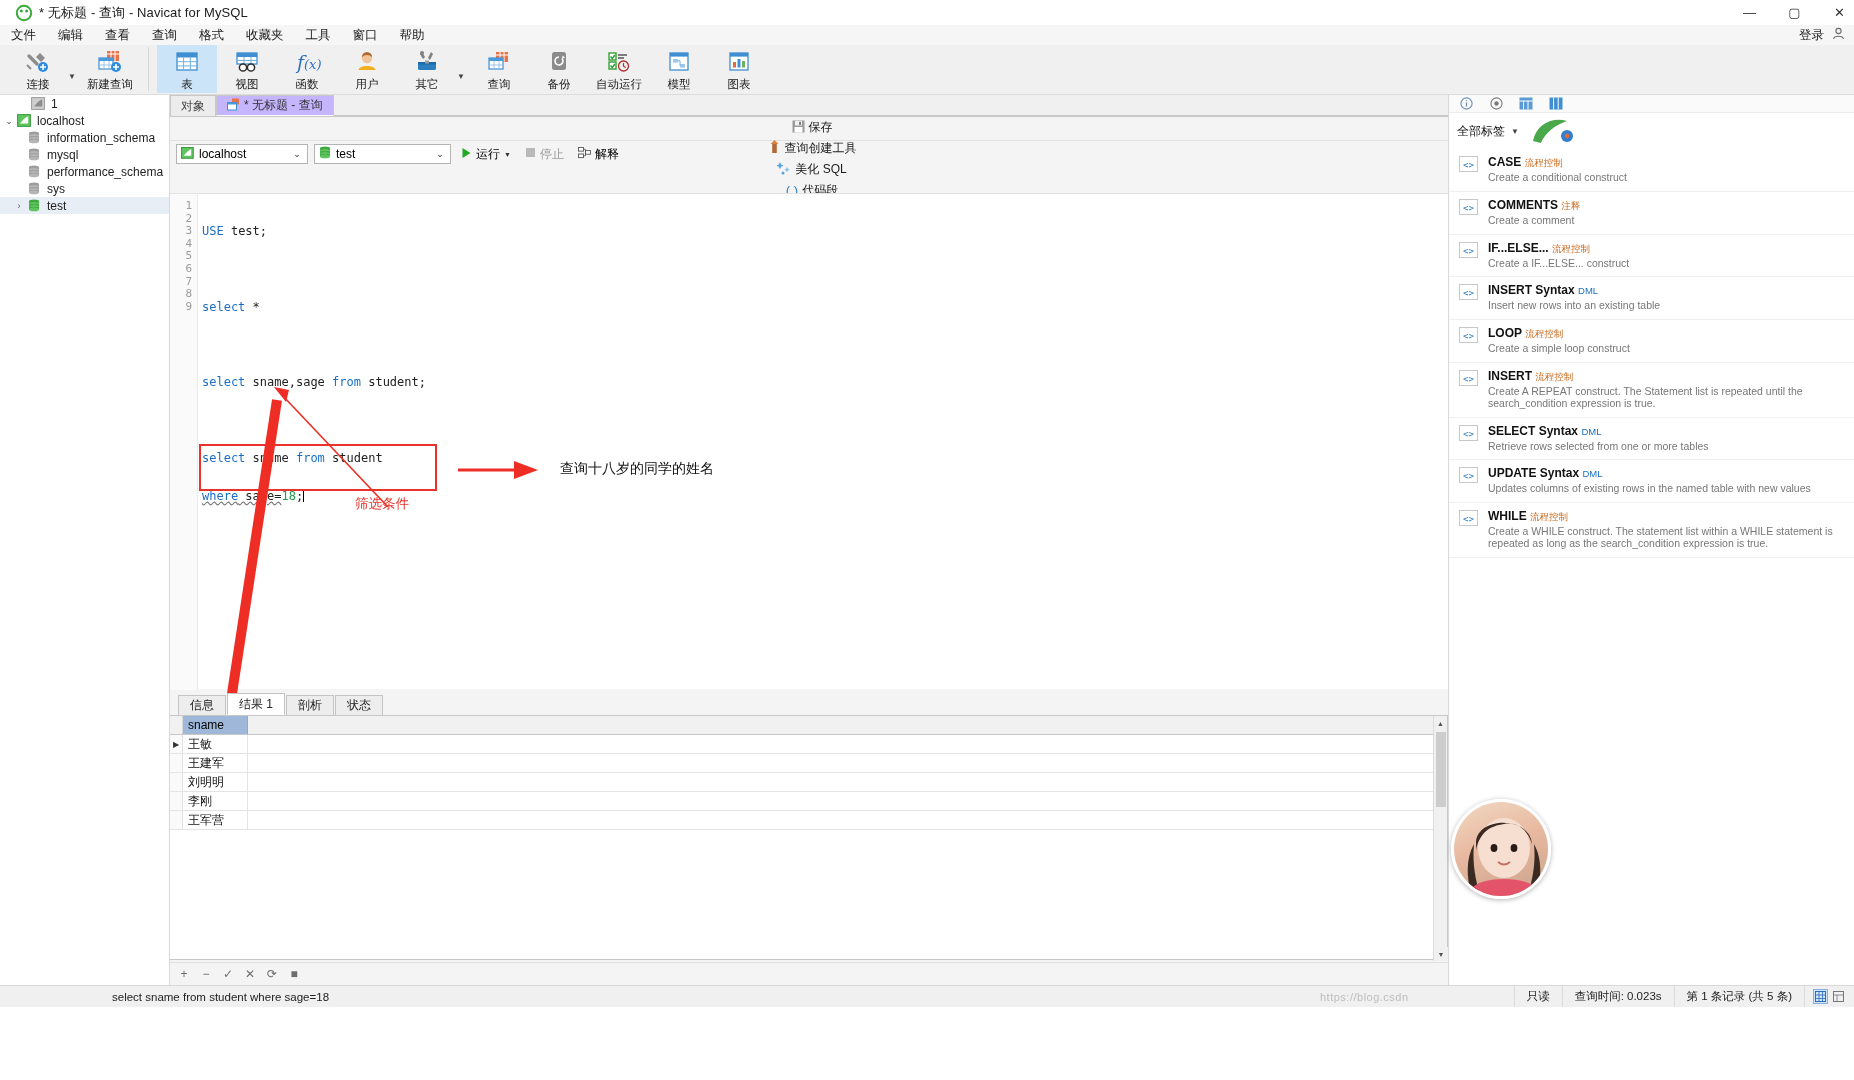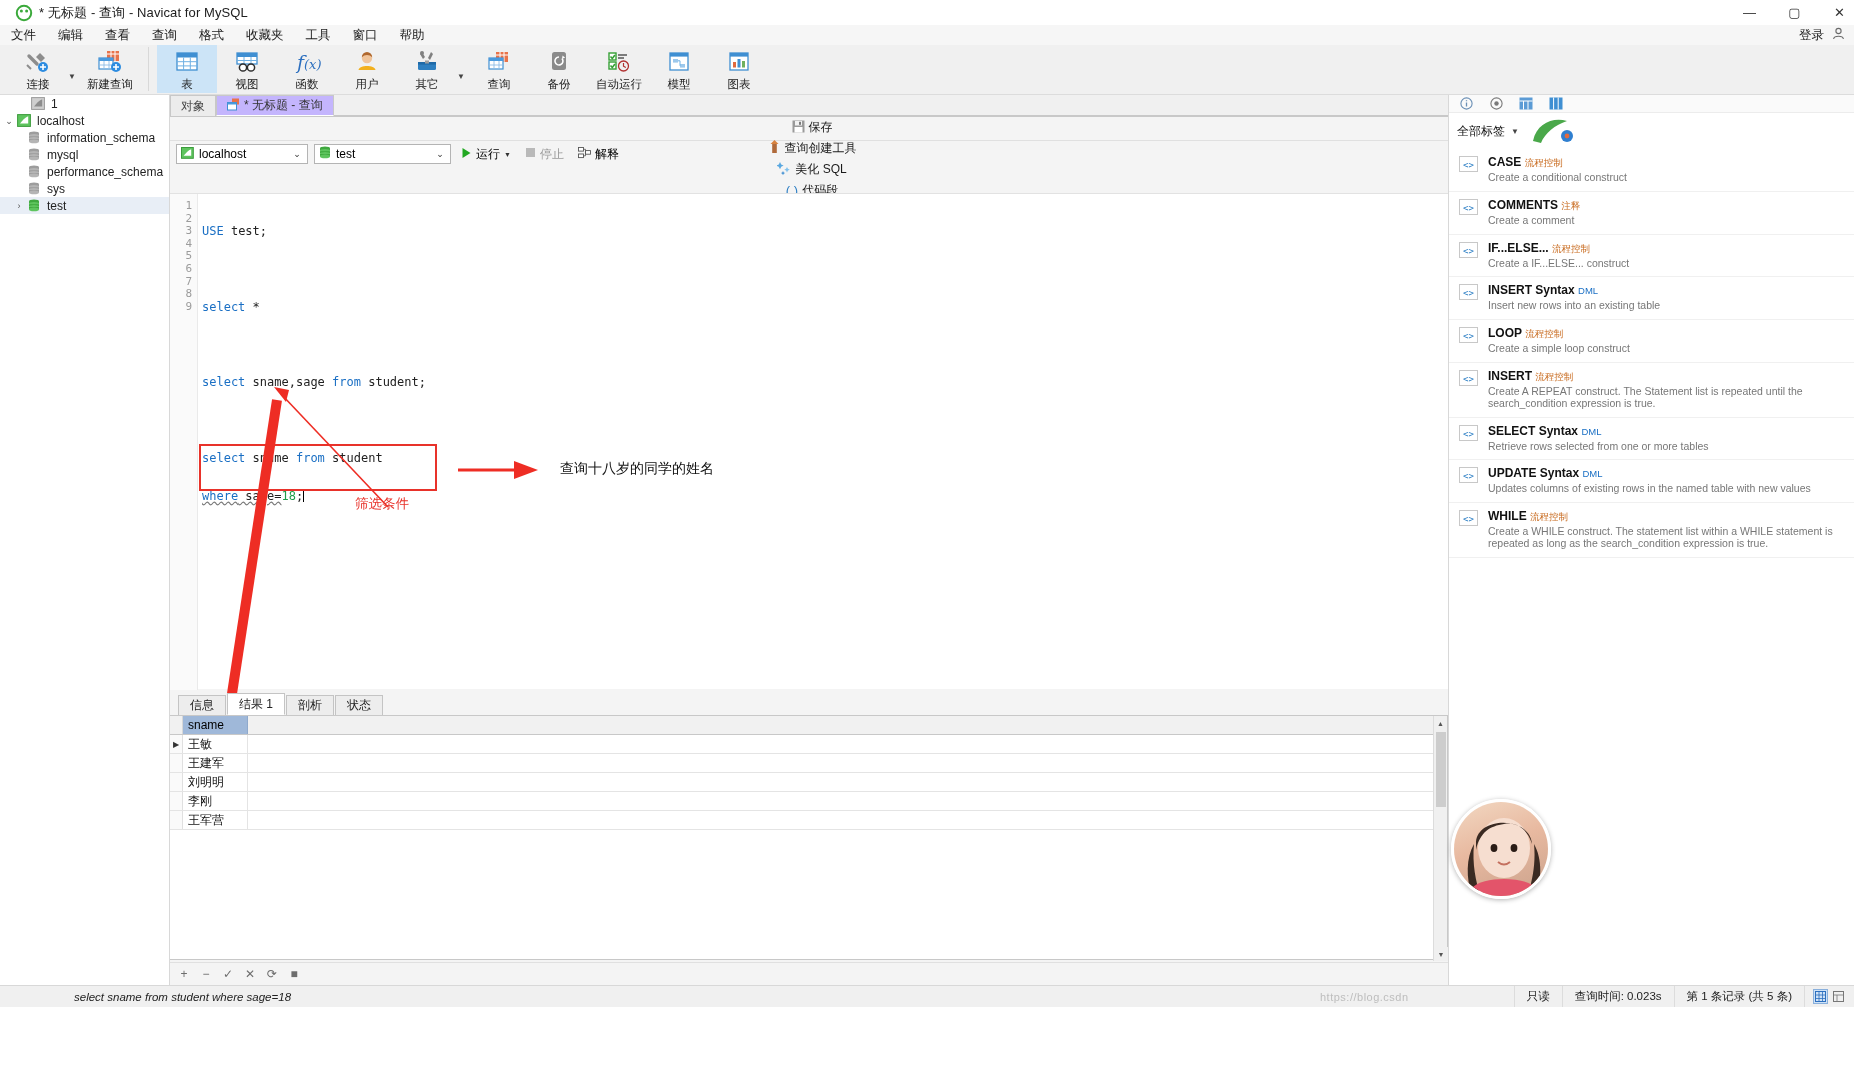--- a/index.html
+++ b/index.html
@@ -223,21 +223,21 @@
   .snip-cat { font-size:9.5px; color:#c86a1e; font-weight:normal; }
   .snip-cat.blue { color:#1a6fc4; }
   .snip-desc { font-size:10.5px; color:#777; line-height:11.8px; margin-top:2px; }
 
   
   .statusbar {
     position:absolute; left:0; top:985px; width:1854px; height:22px;
     background:#f0f0f0; border-top:1px solid #d8d8d8;
     display:flex; align-items:center; font-size:11.5px; color:#222;
   }
-  .sb-sql { margin-left:74px;font-style:italic; }
+  .sb-sql { margin-left:112px; }
   .sb-right { position:absolute; right:0; top:0; height:21px; display:flex; align-items:center; }
   .sb-cell { padding:0 12px; height:21px; display:flex; align-items:center; border-left:1px solid #dcdcdc; }
   .sb-icons { display:flex; align-items:center; gap:3px; padding:0 8px; border-left:1px solid #dcdcdc; height:21px; }
   .sb-gicon { width:15px; height:15px; display:flex; align-items:center; justify-content:center; }
   .sb-gicon.active { background:#cfe2f6; border:1px solid #8ab0dc; }
 
   
   .avatar-widget {
     position:absolute; left:1451px; top:799px; width:100px; height:100px;
     border-radius:50%; overflow:hidden; border:3px solid #ffffff;

